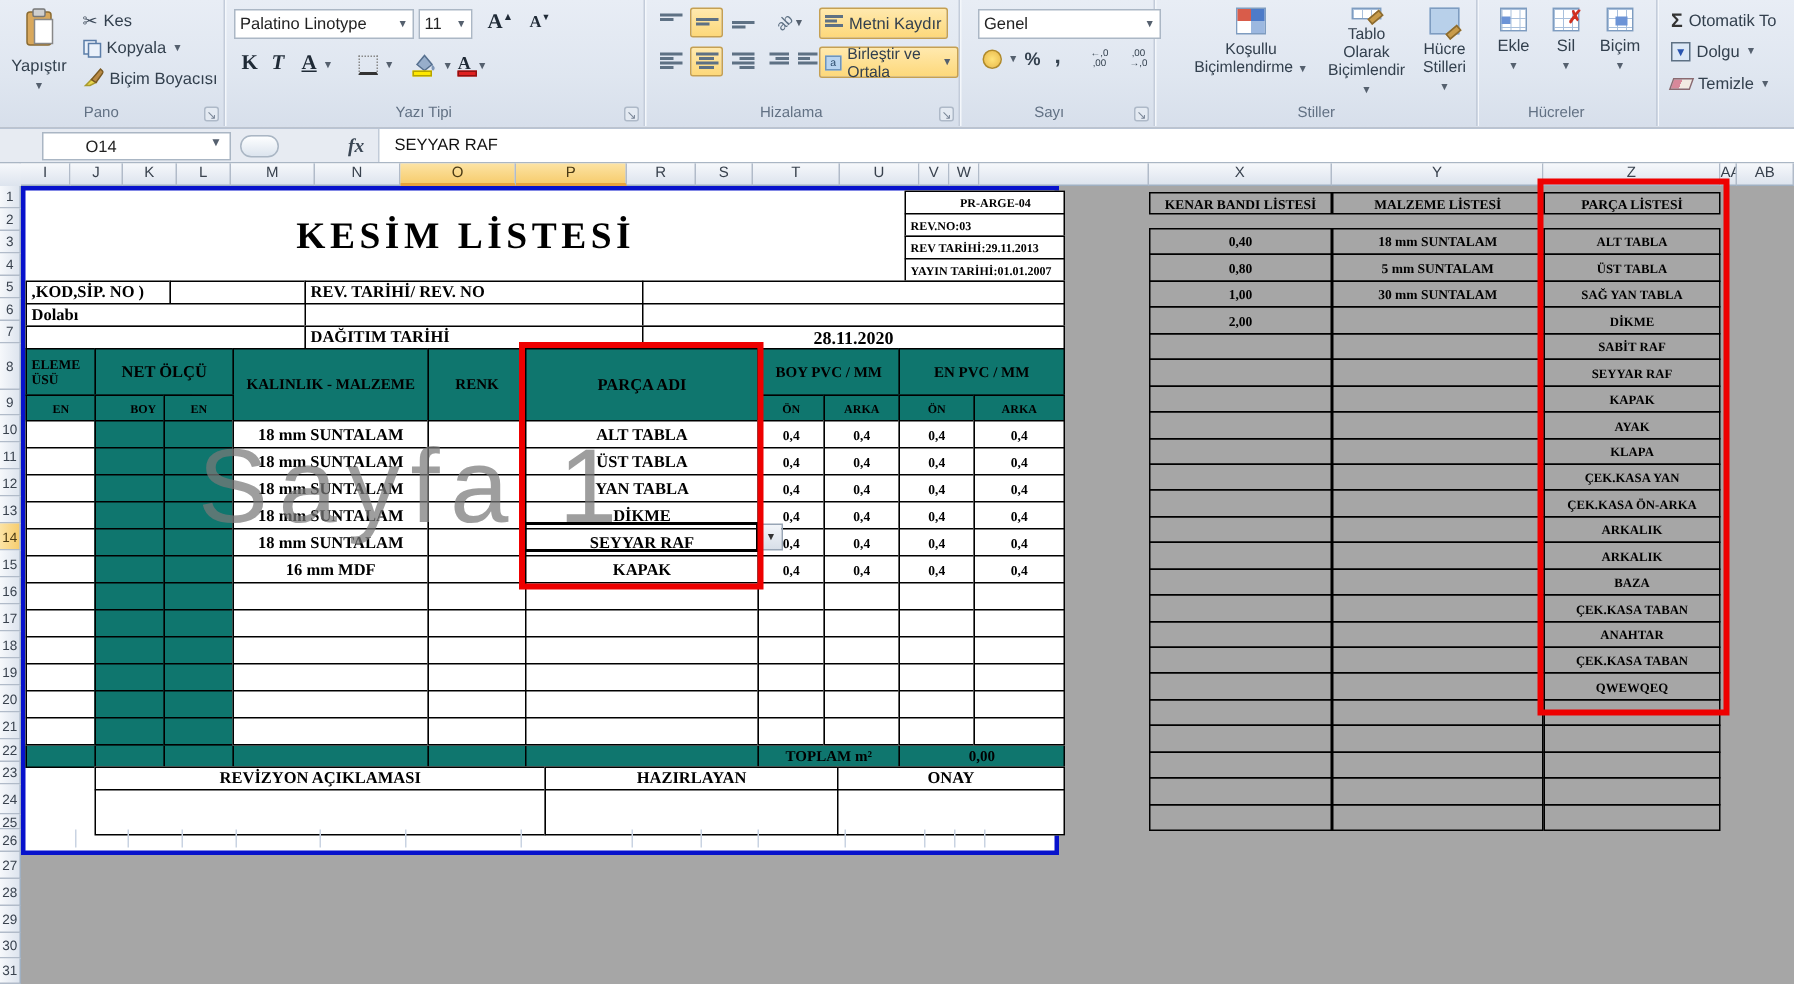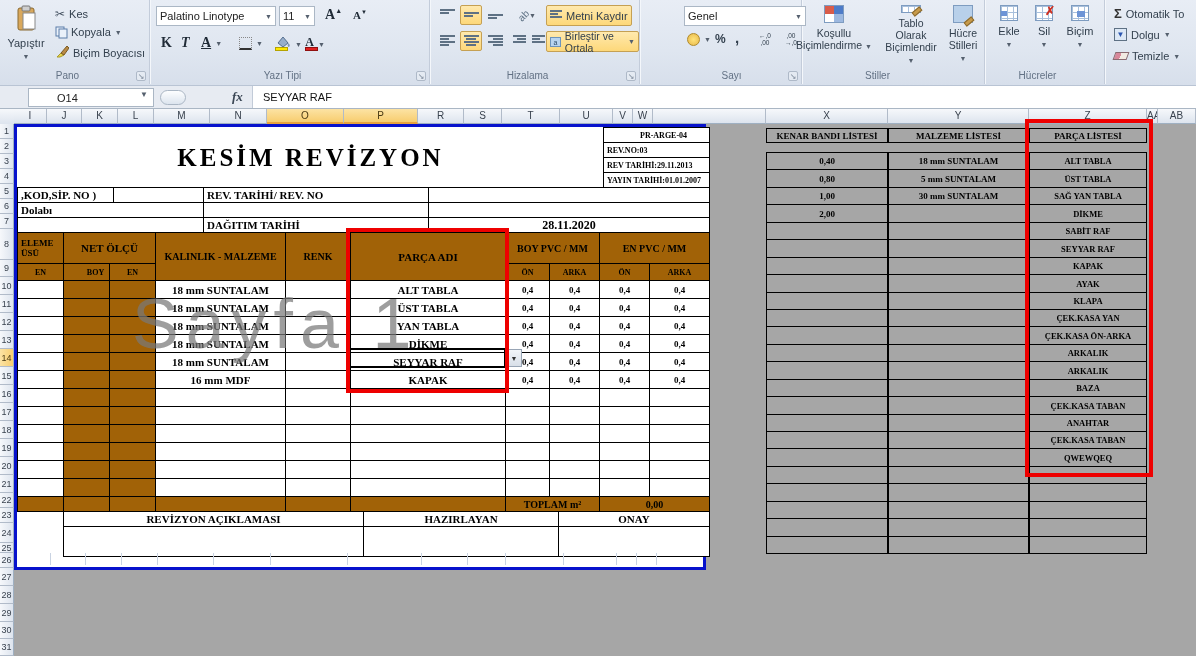--- a/index.html
+++ b/index.html
@@ -52,21 +52,21 @@
   #corner:after { content:""; position:absolute; right:1px; bottom:1px; border-left:8px solid transparent; border-bottom:8px solid #BCC7D4; }
   #rowstrip { position:absolute; left:0; top:124px; width:14px; height:532px; background:linear-gradient(90deg,#F6F8FB,#DDE4EE); }
   .rowh { position:absolute; left:0; width:14px; border-bottom:1px solid #B1BBC9; border-right:1px solid #9FB0C2; font-size:9px; color:#39424E; display:flex; align-items:center; justify-content:center; background:linear-gradient(90deg,#F6F8FB,#DDE4EE); }
   .rowh.sel { background:linear-gradient(90deg,#FCE3A4,#F7CD6F); color:#4A3A14; }
 
   
   #canvas { position:absolute; left:14px; top:124px; width:1182px; height:532px; background:#A6A6A6; }
   #page { position:absolute; left:0; top:0; width:692px; height:446px; background:#FFF; border:3px solid #0712CC; }
   .tc { position:absolute; border:1px solid #000; font-family:"Liberation Serif",serif; font-weight:bold; color:#000;
         display:flex; align-items:center; justify-content:center; overflow:hidden; white-space:nowrap; background:#FFF; }
-  .green { background:#a16207; }
+  .green { background:#0f766e; }
   .tl { justify-content:flex-start; padding-left:3px; }
   .nob { border:none; background:transparent; }
   .gl26 { position:absolute; width:1px; background:#C9D3E2; top:426px; height:12px; }
   #watermark { position:absolute; left:118px; top:160px; font-family:"Liberation Sans",sans-serif; font-size:70px; letter-spacing:7px; color:rgba(120,120,120,0.72); z-index:10; pointer-events:none; }
   .redbox { position:absolute; border:4px solid #EE0000; z-index:50; pointer-events:none; }
   #activecell { position:absolute; left:332px; top:221px; width:157px; height:20px; border:2px solid #000; z-index:6; }
   #dropbtn { position:absolute; left:489px; top:222px; width:16px; height:18px; background:linear-gradient(#F2F5F9,#D8DFE8); border:1px solid #98A5B5; z-index:7; font-size:7px; color:#333; display:flex; align-items:center; justify-content:center; }
 
   
   .lcell { position:absolute; border:1px solid #000; background:transparent; font-family:"Liberation Serif",serif; font-weight:bold; color:#000; display:flex; align-items:center; justify-content:center; overflow:hidden; white-space:nowrap; }
@@ -244,21 +244,21 @@
         </div>
       <div class="rbtn hl" style="left:116px;top:31px;height:21px;">
         <span class="ico" style="width:14px;height:10px;background:#B8D4F0;border:1px solid #6D94BC;font-size:7px;line-height:9px;text-align:center;color:#2A4A6A;">a</span>
         <span style="font-size:10.5px;">Birleştir ve Ortala</span>
         <span class="arrow">▼</span>
       </div>
       <div class="rg-label">Hizalama</div>
       <div class="launcher">↘</div>
     </div>
 
-    <div class="rgroup" style="left:676px;width:126px;">
+    <div class="rgroup" style="left:644px;width:126px;">
       <div class="wbox" style="position:absolute;left:8px;top:6px;width:122px;height:20px;">
         <span>Genel</span>
           <span class="arrow">▼</span>
       </div>
       <div class="rbtn" style="left:8px;top:32px;">
         <span class="ico" style="width:13px;height:13px;border-radius:50%;background:radial-gradient(#FFE37A,#E8B84A);border:1px solid #B08A2A;"></span>
         <span class="arrow">▼</span>
       </div>
       <div class="rbtn" style="left:36px;top:31px;font-size:12px;font-weight:bold;">
           <span>%</span>
@@ -405,21 +405,21 @@
       <div class="rowh" style="top: 444px; height: 18px;">27</div>
       <div class="rowh" style="top: 462px; height: 18px;">28</div>
       <div class="rowh" style="top: 480px; height: 18px;">29</div>
       <div class="rowh" style="top: 498px; height: 17px;">30</div>
       <div class="rowh" style="top: 515px; height: 17px;">31</div>
     </div>
 
   <div id="canvas">
     <div id="page">
 
-      <div class="tc nob" style="left:0;top:0;width:587px;height:61px;font-size:25px;letter-spacing:3px;">KESİM REVİZYON</div>
+      <div class="tc nob" style="left:0;top:0;width:587px;height:61px;font-size:25px;letter-spacing:3px;">KESİM LİSTESİ</div>
       <div class="tc tl" style="left:586px;top:0;width:107px;height:16px;font-size:8px;padding-left:36px;">PR-ARGE-04</div>
       <div class="tc tl" style="left:586px;top:15px;width:107px;height:16px;font-size:8px;">REV.NO:03</div>
       <div class="tc tl" style="left:586px;top:30px;width:107px;height:16px;font-size:8px;">REV TARİHİ:29.11.2013</div>
       <div class="tc tl" style="left:586px;top:45px;width:107px;height:16px;font-size:8px;">YAYIN TARİHİ:01.01.2007</div>
 
       <div class="tc tl" style="left:0;top:60px;width:97px;height:16px;font-size:11px;">,KOD,SİP. NO )</div>
       <div class="tc" style="left:96px;top:60px;width:91px;height:16px;"></div>
       <div class="tc tl" style="left:186px;top:60px;width:226px;height:16px;font-size:11px;">REV. TARİHİ/ REV. NO</div>
       <div class="tc" style="left:411px;top:60px;width:282px;height:16px;"></div>
       <div class="tc tl" style="left:0;top:75px;width:187px;height:16px;font-size:11px;">Dolabı</div>

